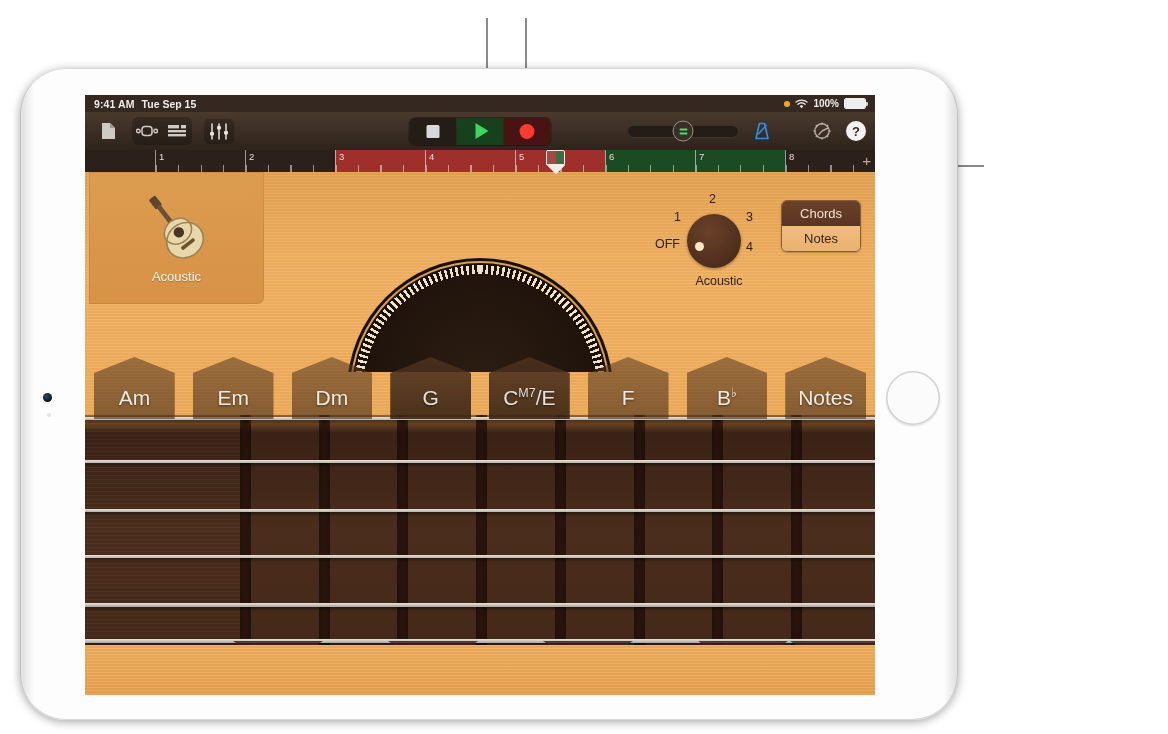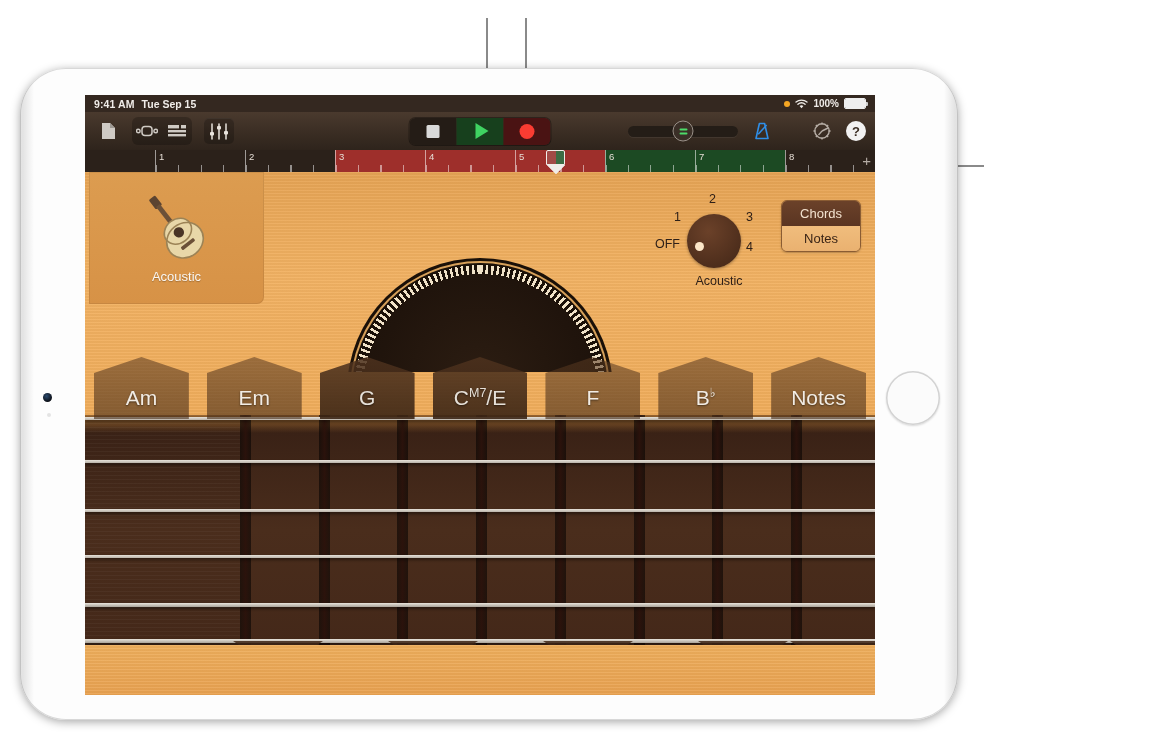--- a/index.html
+++ b/index.html
@@ -382,20 +382,25 @@
         <div class="chord">
           <div class="tab">
               <span class="nm"><span>Am</span></span>
             </div>
         </div>
         <div class="chord">
           <div class="tab">
               <span class="nm"><span>Em</span></span>
             </div>
         </div>
+        <div class="chord">
+          <div class="tab">
+              <span class="nm"><span>Dm</span></span>
+            </div>
+        </div>
         <div class="chord over-hole dark">
           <div class="tab">
               <span class="nm"><span>G</span></span>
             </div>
         </div>
         <div class="chord over-hole dark">
           <div class="tab">
               <span class="nm"><span>C</span><sup>M7</sup><span>/E</span></span>
             </div>
         </div>

